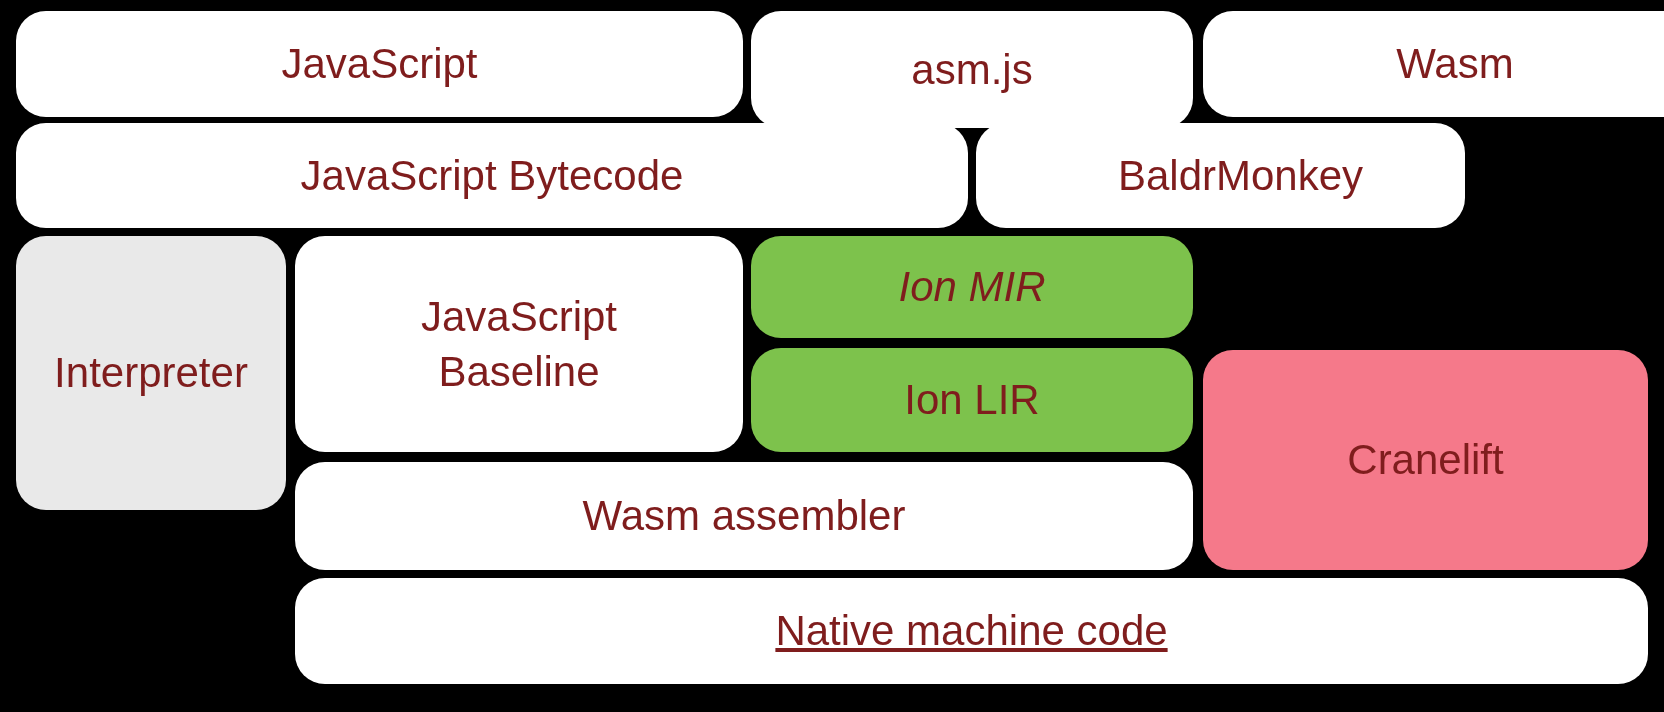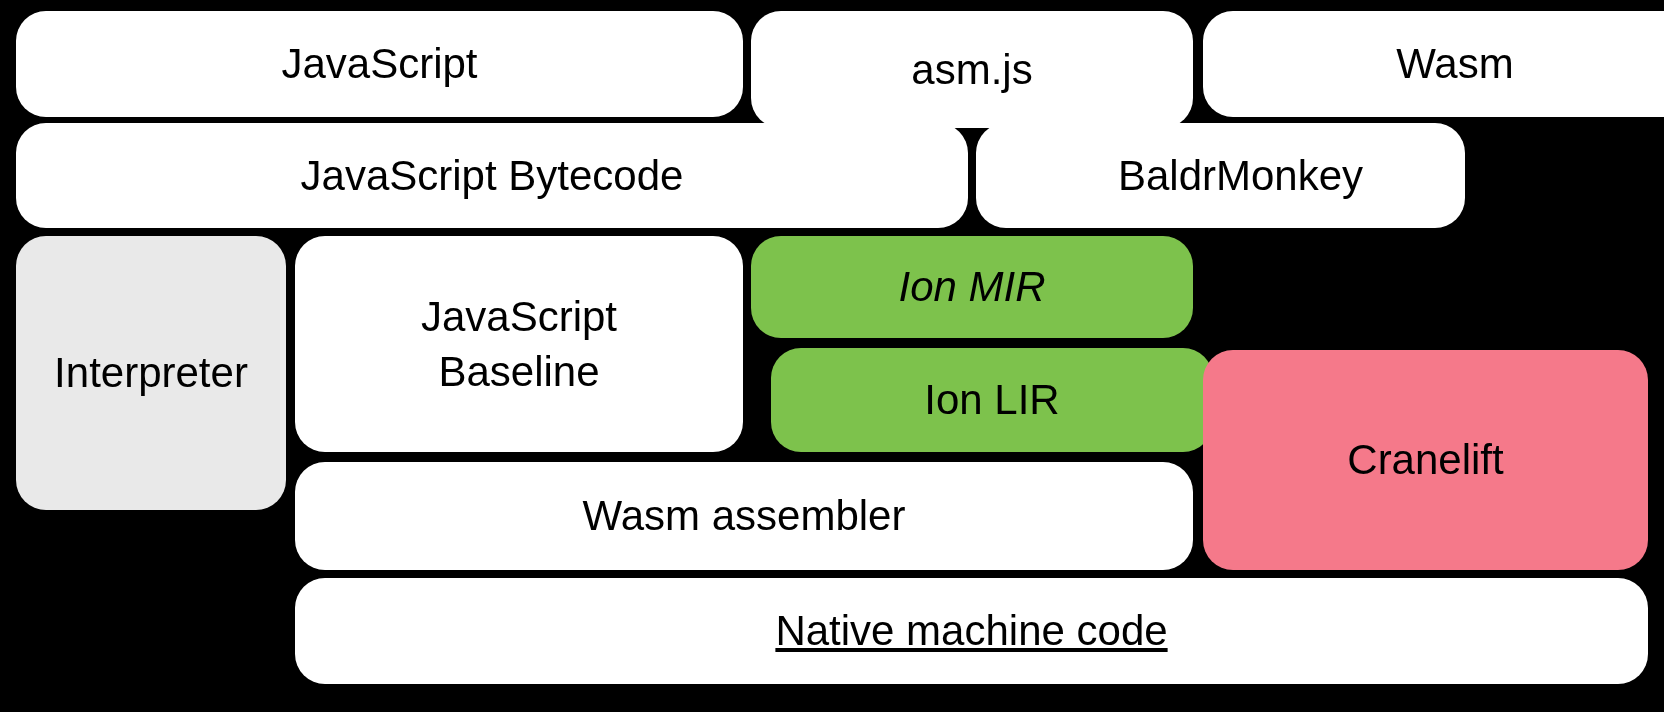--- a/index.html
+++ b/index.html
@@ -15,35 +15,35 @@
     overflow: hidden;
     font-family: "Liberation Sans", sans-serif;
   }
   .box {
     position: absolute;
     border-radius: 30px;
     display: flex;
     align-items: center;
     justify-content: center;
     text-align: center;
-    color: #000000;
+    color: #7f1d1d;
     font-size: 42px;
     line-height: 1.32;
     background: #fff;
   }
   
   .b-javascript          { left: 16px;   top: 11px;  width: 727px;  height: 106px; }
   .b-asmjs               { left: 751px;  top: 11px;  width: 442px;  height: 117px; }
   .b-wasm                { left: 1203px; top: 11px;  width: 504px;  height: 106px; }
   .b-js-bytecode         { left: 16px;   top: 123px; width: 952px;  height: 105px; }
   .b-baldrmonkey         { left: 976px;  top: 123px; width: 449px;  height: 105px; }
   .b-interpreter         { left: 16px;   top: 236px; width: 270px;  height: 274px; }
   .b-js-baseline         { left: 295px;  top: 236px; width: 448px;  height: 216px; }
   .b-ion-mir             { left: 751px;  top: 236px; width: 442px;  height: 102px; font-style: italic; }
-  .b-ion-lir             { left: 751px;  top: 348px; width: 442px;  height: 104px; margin-left: 20px; }
+  .b-ion-lir             { left: 751px;  top: 348px; width: 442px;  height: 104px; }
   .b-cranelift           { left: 1203px; top: 350px; width: 445px;  height: 220px; }
   .b-macro-assembler     { left: 295px;  top: 462px; width: 898px;  height: 108px; }
   .b-native-machine-code { left: 295px;  top: 578px; width: 1353px; height: 106px; }
   .two-line span { display: block; }
 </style>
 </head>
 <body>
 
 <div class="stage" style="background: rgb(0, 0, 0);">
 

